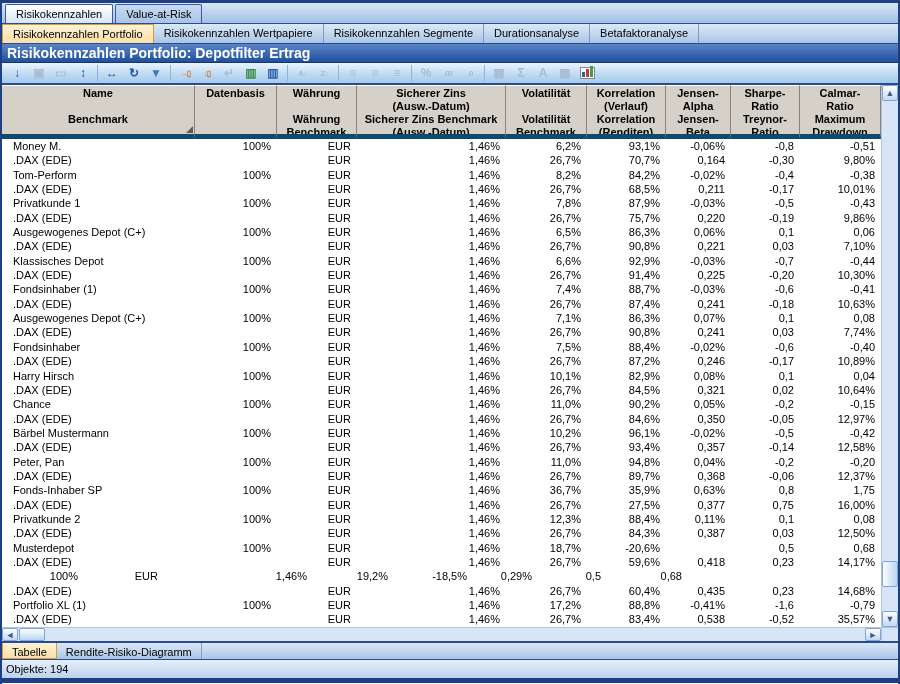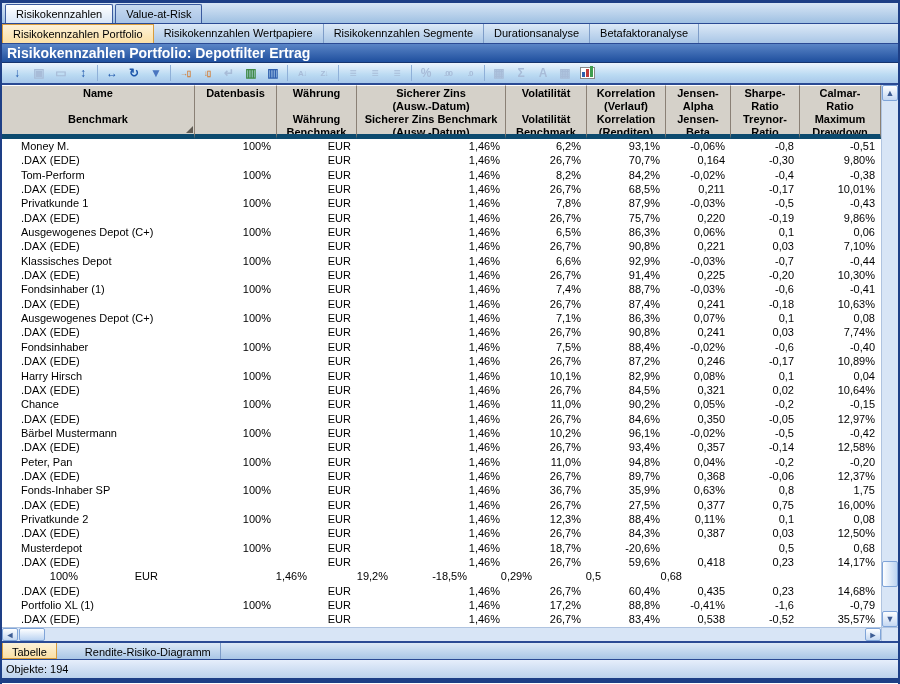--- a/index.html
+++ b/index.html
@@ -43,42 +43,42 @@
   .tablewrap { width:879px; flex:none; }
   .hdr { display:flex; height:54px; background:#d5d1c9; }
   .hcell { flex:none; border-right:1px solid #8a8075; border-top:1px solid #fff; border-bottom:5px solid #0c4a6e;
            font-weight:bold; text-align:center; white-space:pre-line; line-height:13px; padding-top:1px;
            position:relative; cursor:default; overflow:hidden; }
   .hcorner { position:absolute; right:1px; bottom:1px; width:0; height:0;
              border-left:7px solid transparent; border-bottom:7px solid #5f5a52; }
   .rows { height:488px; overflow:hidden; background:#fff; }
   .trow { display:flex; height:14.35px; line-height:14.3px; white-space:nowrap; }
   .tcell { flex:none; overflow:hidden; }
-  .tcell.left { text-align:left; padding-left:19px; }
+  .tcell.left { text-align:left; padding-left:11px; }
   .tcell.right { text-align:right; padding-right:6px; }
 
   
   .vscroll { width:17px; flex:none; background:#d8e5f6; position:relative; border-left:1px solid #b0c4e0; }
   .sbtn { position:absolute; left:0; width:16px; height:16px; background:linear-gradient(#fdfeff,#c5d8f2);
           border:1px solid #7fa4d8; border-radius:2px; color:#3e5d94; font-size:9px;
           display:flex; align-items:center; justify-content:center; cursor:default; }
   .vthumb { position:absolute; left:0; width:16px; height:26px; bottom:40px;
             background:linear-gradient(90deg,#fdfeff,#bcd4f2); border:1px solid #7fa4d8; border-radius:2px; }
   .hscrollrow { height:14px; flex:none; display:flex; }
   .hscroll { width:879px; position:relative; background:#d8e5f6; border-top:1px solid #b0c4e0; }
   .hbtn { position:absolute; top:0; width:16px; height:13px; background:linear-gradient(#fdfeff,#c5d8f2);
           border:1px solid #7fa4d8; border-radius:2px; color:#3e5d94; font-size:9px;
           display:flex; align-items:center; justify-content:center; cursor:default; }
   .hthumb { position:absolute; top:0; left:17px; width:26px; height:13px;
             background:linear-gradient(#fdfeff,#bcd4f2); border:1px solid #7fa4d8; border-radius:2px; }
   .corner { width:17px; background:#d8e5f6; border-top:1px solid #b0c4e0; border-left:1px solid #b0c4e0; }
 
   
   .btabrow { height:19px; flex:none; display:flex; align-items:stretch;
-             background:linear-gradient(#dce9f7,#a9c6e6); border-top:2px solid #2a4a94; border-bottom:1px solid #2a4a94;gap:19px; }
+             background:linear-gradient(#dce9f7,#a9c6e6); border-top:2px solid #2a4a94; border-bottom:1px solid #2a4a94; }
   .btab { padding:3px 9px; line-height:12px; cursor:default; border-right:1px solid #7d9cc8; white-space:nowrap; }
   .btab.active { background:linear-gradient(#fdf2d8,#fbe0a6); border:1px solid #d89c3c; border-top:none; }
   .statusbar { height:18px; flex:none; display:flex; align-items:center; padding-left:4px;
                background:linear-gradient(#e6eefb,#bcd2ec); }
 </style>
 </head>
 <body>
 
 <div class="window">
   <div class="top-strip"></div>

